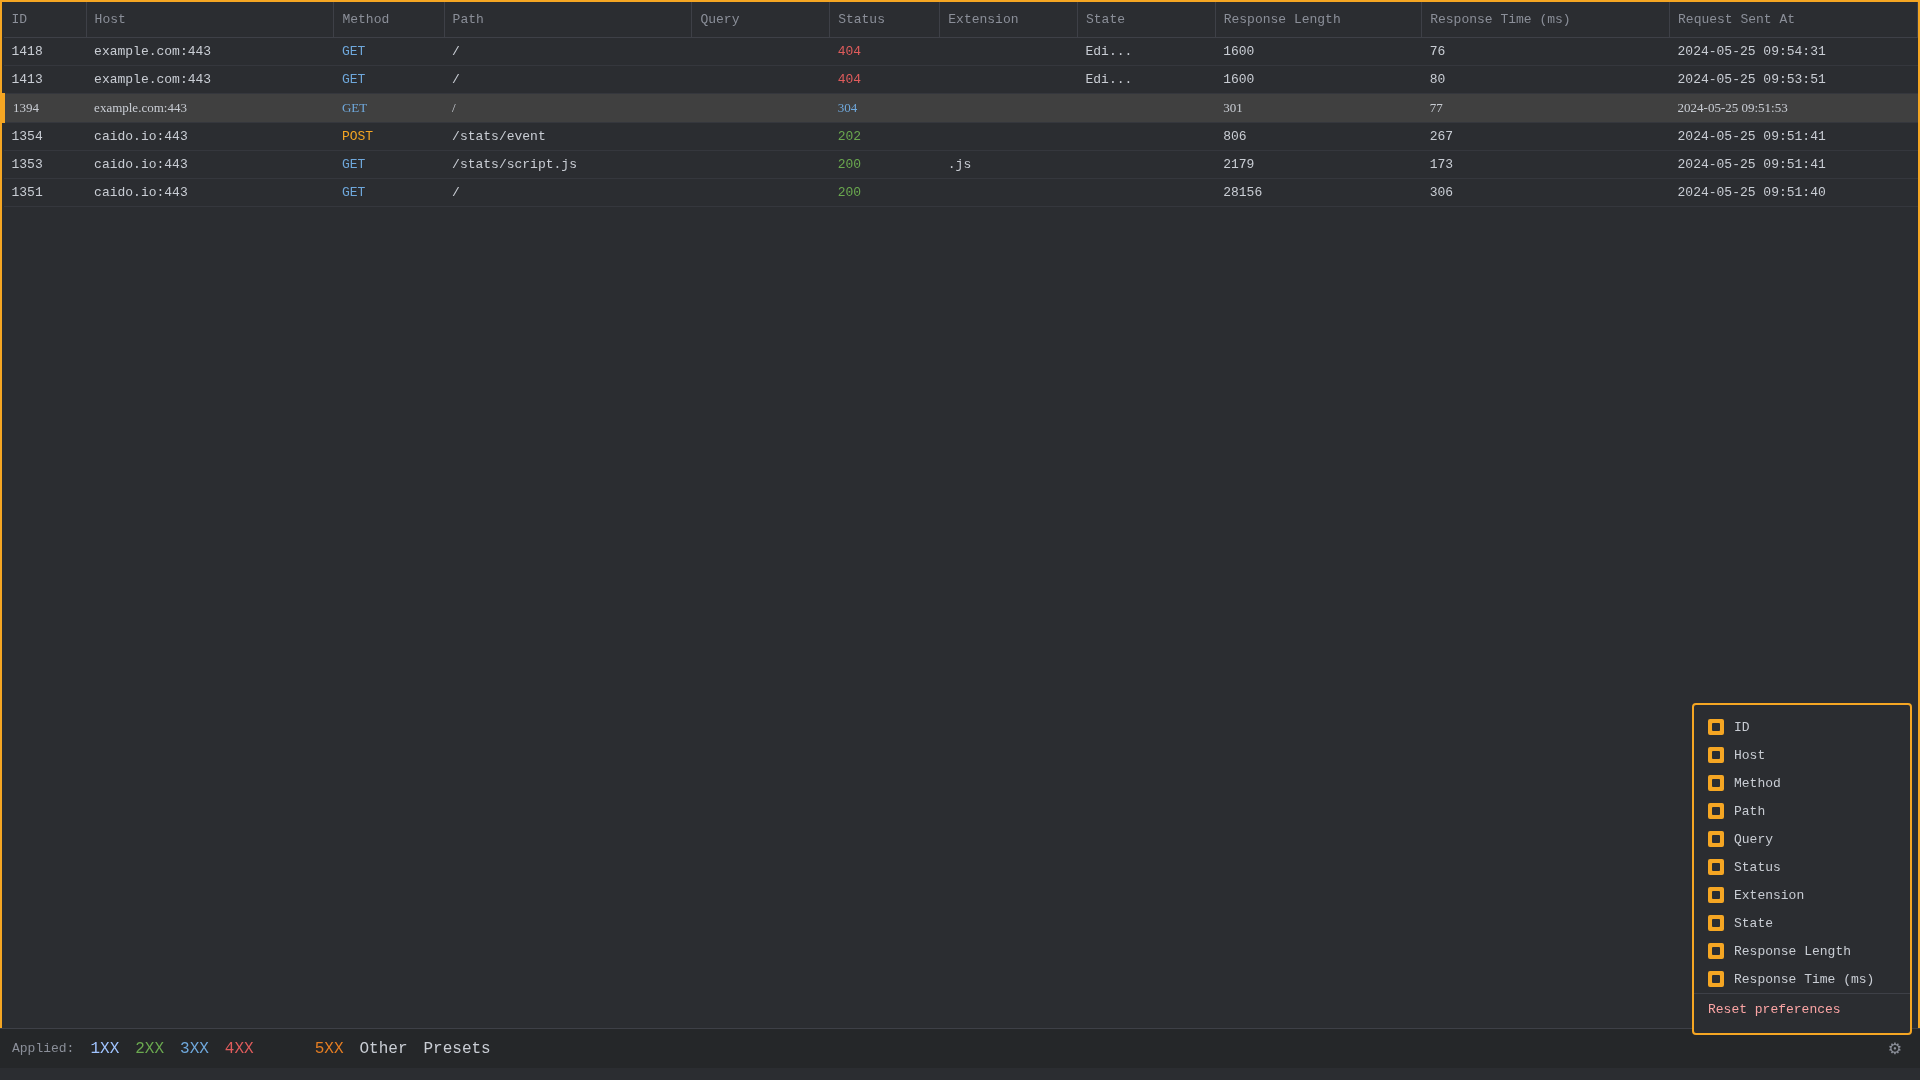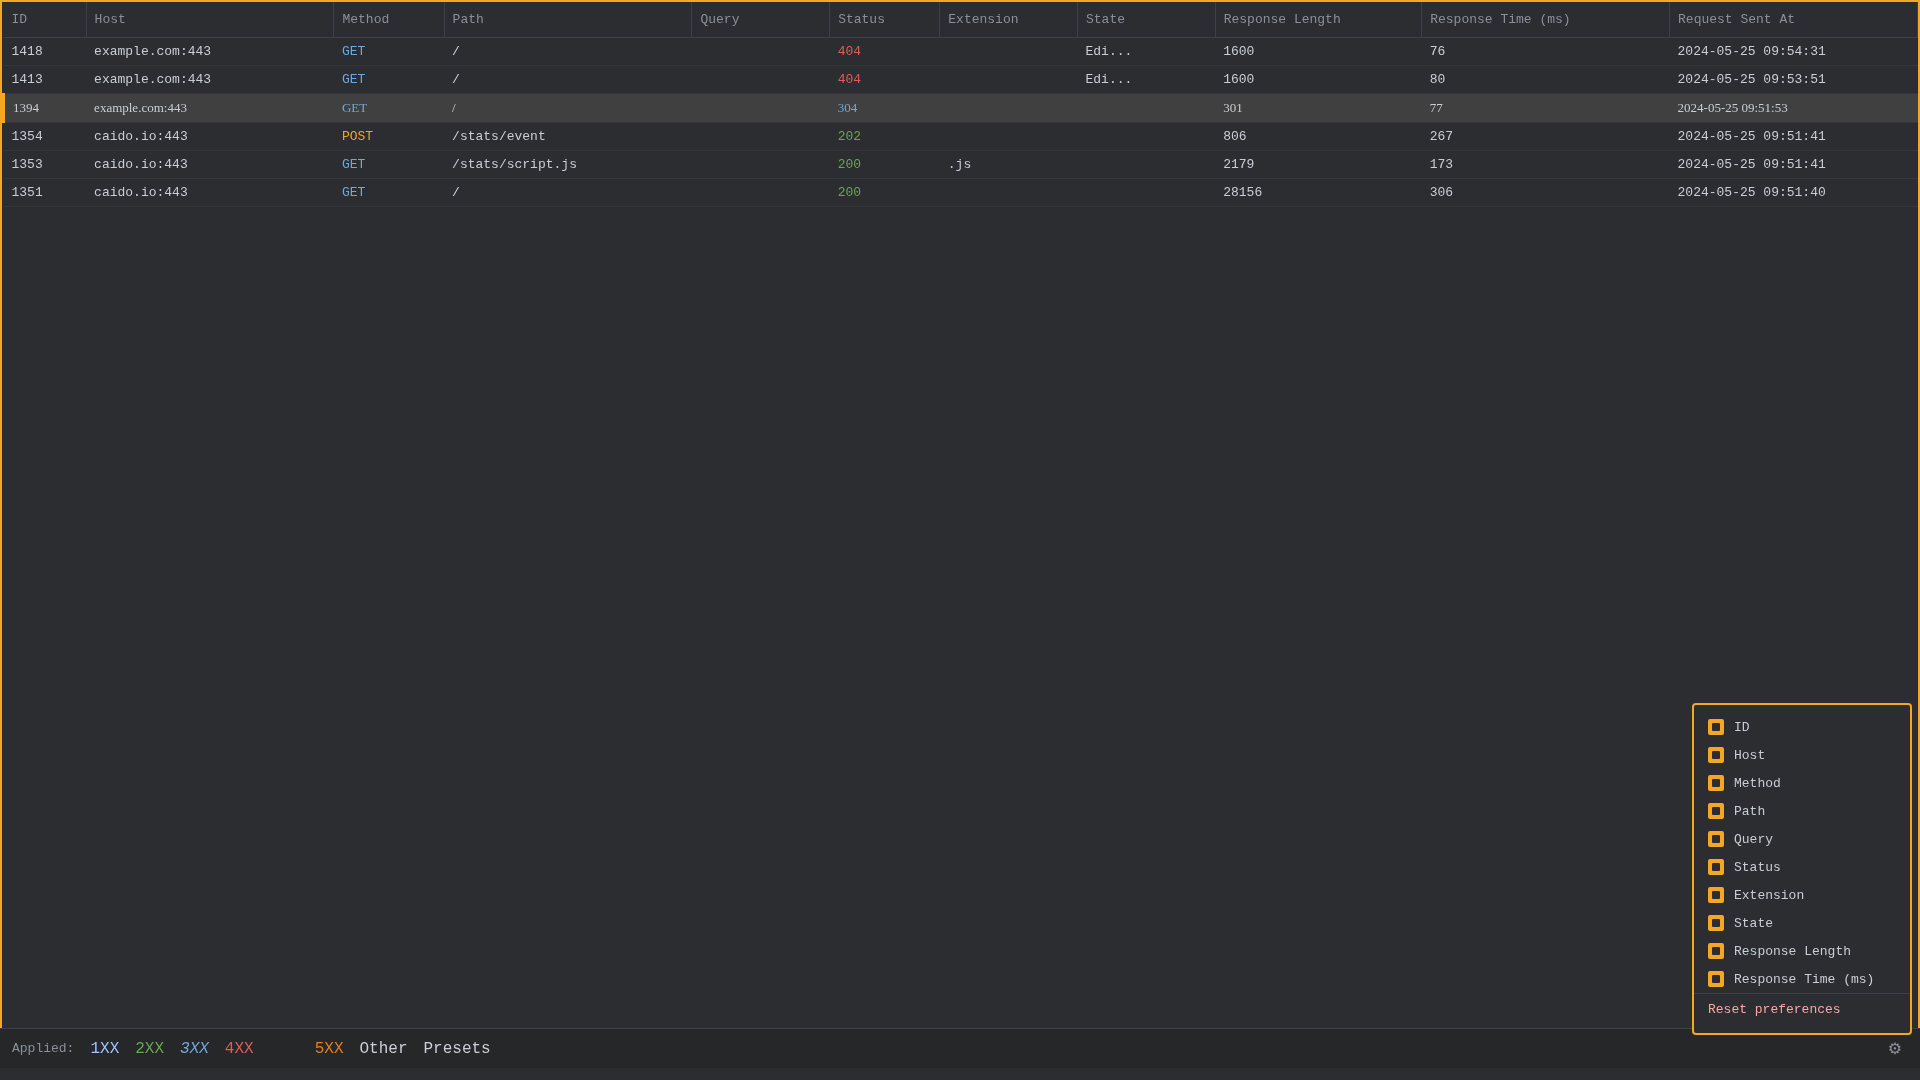--- a/index.html
+++ b/index.html
@@ -110,21 +110,21 @@
     }
 
     .filter-tag {
       font-size: 16px;
       cursor: pointer;
       padding: 2px 4px;
       border-radius: 3px;
     }
     .filter-1xx { color: #a0c4ff; }
     .filter-2xx { color: #6aa84f; }
-    .filter-3xx { color: #6fa8dc; font-style: italic; }
+    .filter-3xx { color: #6fa8dc; }
     .filter-4xx { color: #e05c5c; }
     .filter-5xx { color: #e67e22; margin-left: 45px; }
     .filter-other { color: #c9cdd4; }
     .filter-presets { color: #c9cdd4; }
 
     .gear-btn {
       margin-left: auto;
       background: none;
       border: none;
       color: #8b8f99;

